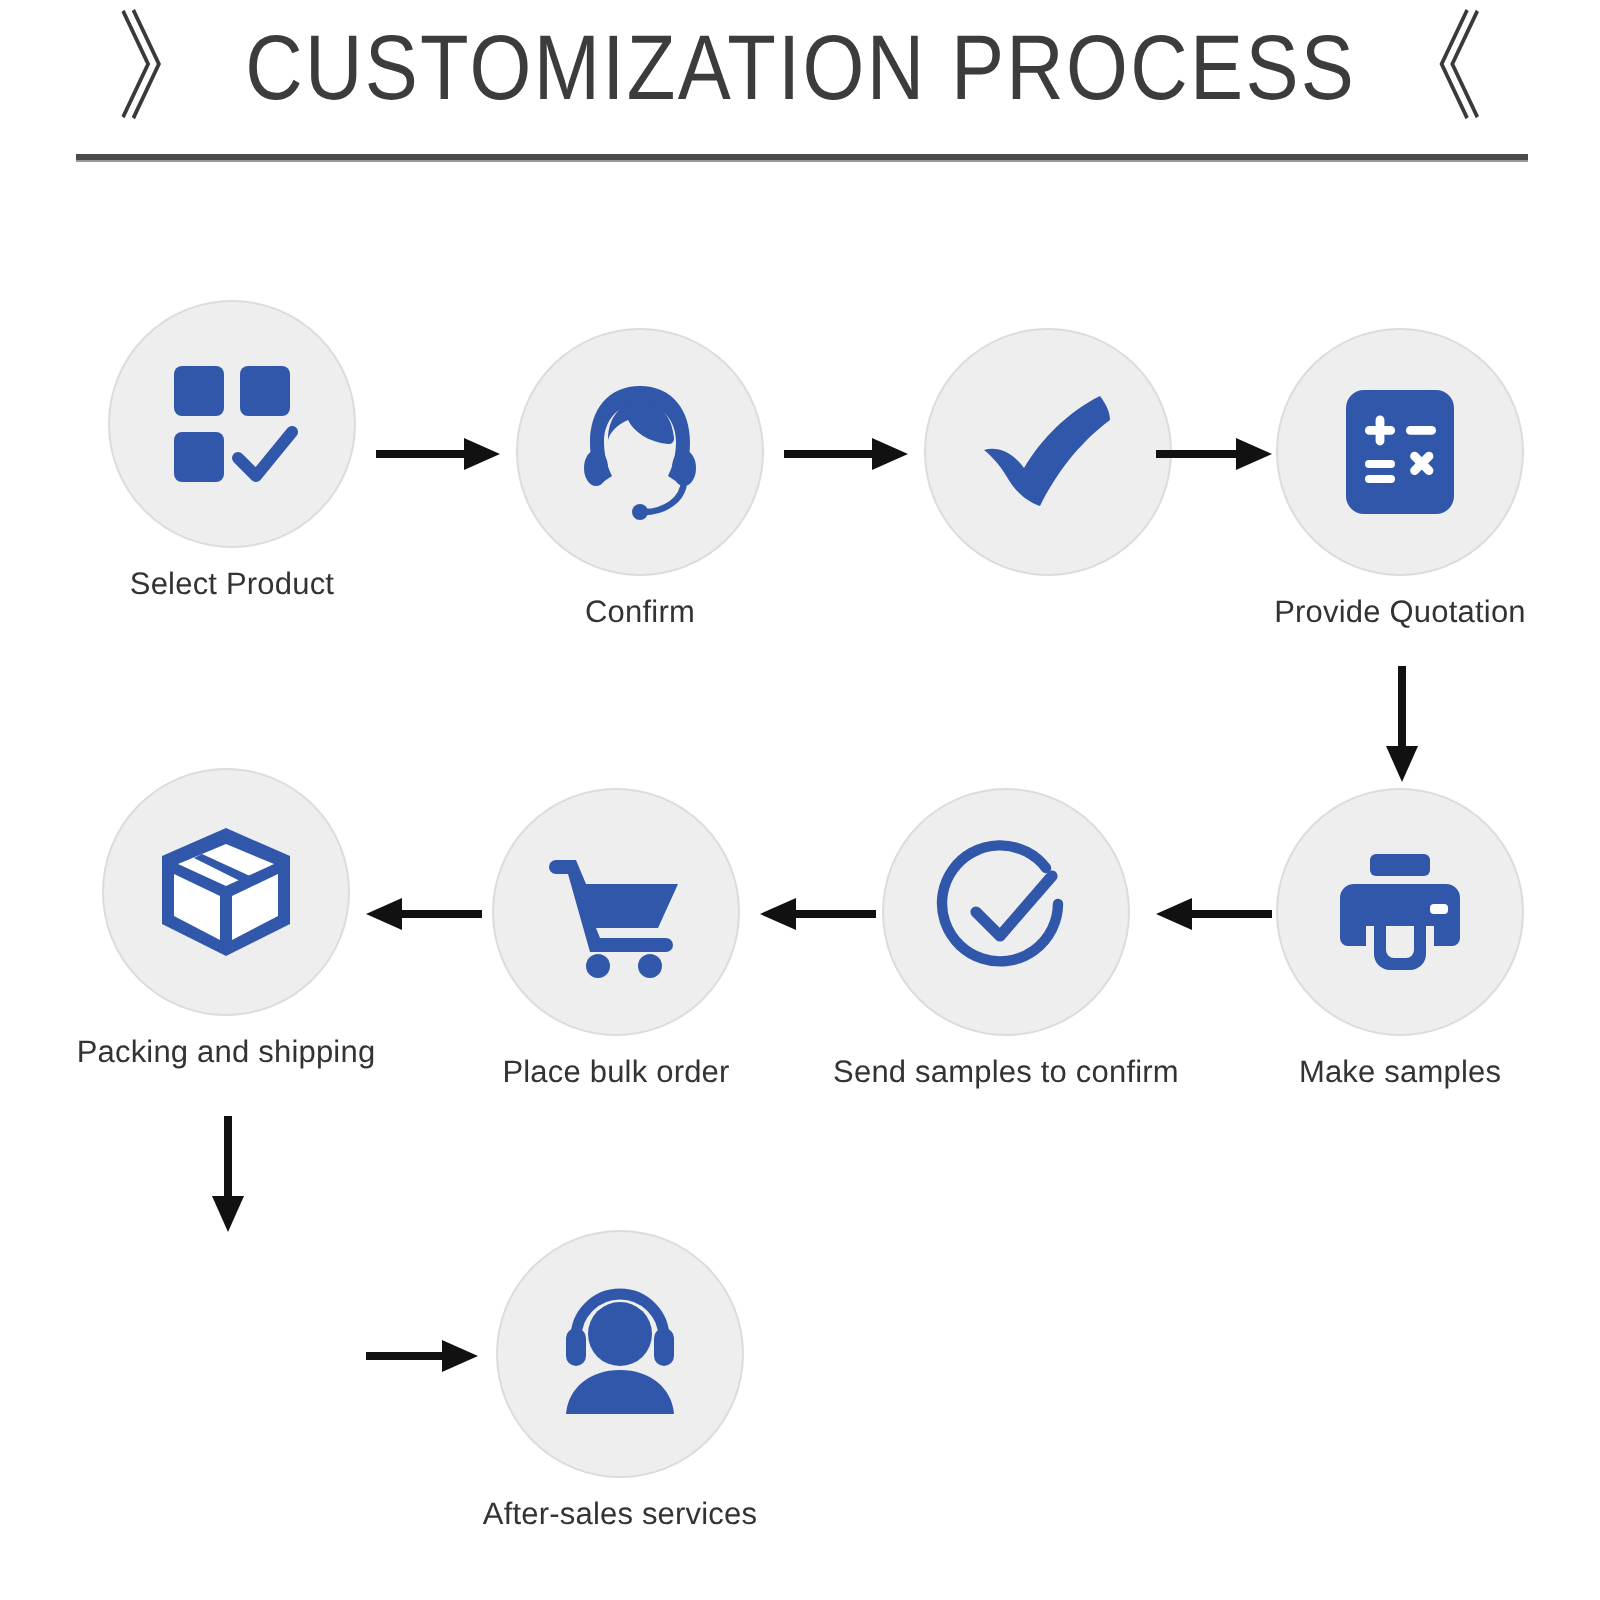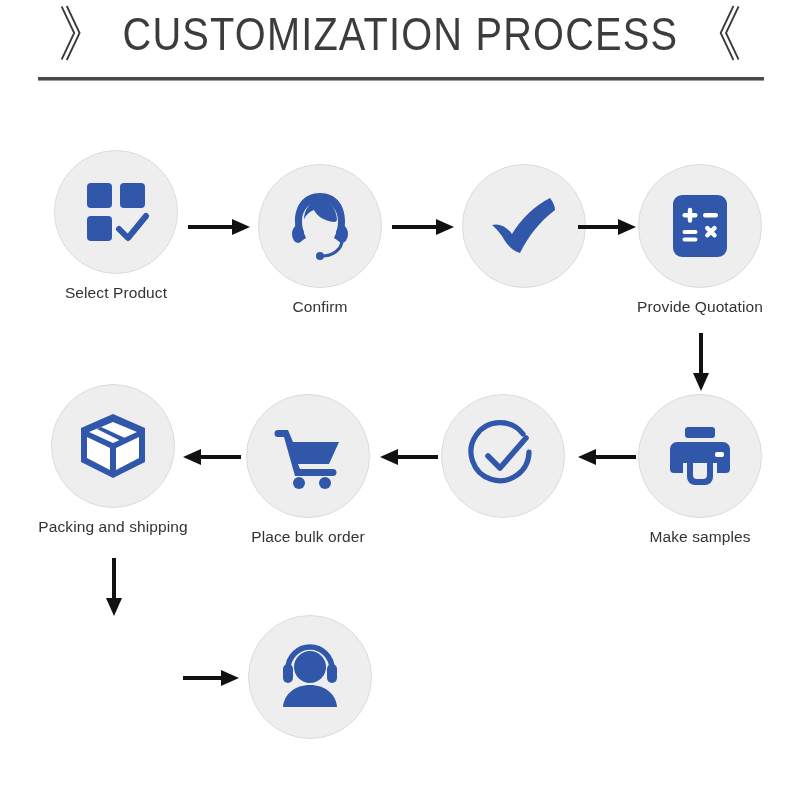--- a/index.html
+++ b/index.html
@@ -211,20 +211,21 @@
     </svg>
   </div>
 
   <div class="node" style="left:428px; top:394px;">
     <div class="circle">
       <svg width="74" height="74" viewBox="0 0 74 74">
         <path d="M57 15 A29 29 0 1 0 63 33" fill="none" stroke="#3157ab" stroke-width="5.2" stroke-linecap="round"></path>
         <path d="M22 37 L34 49 L60 19" fill="none" stroke="#3157ab" stroke-width="5.6" stroke-linecap="round" stroke-linejoin="round"></path>
       </svg>
     </div>
+    <div class="node-label wide">Send samples to confirm</div>
   </div>
 
   <div class="arrow" style="left:380px; top:446px;">
     <svg width="58" height="22" viewBox="0 0 58 22">
       <line x1="58" y1="11" x2="15" y2="11" stroke="#111111" stroke-width="4"></line>
       <polygon points="18,3 0,11 18,19" fill="#111111"></polygon>
     </svg>
   </div>
 
   <div class="node" style="left:233px; top:394px;">
@@ -276,15 +277,16 @@
   <div class="node" style="left:235px; top:615px;">
     <div class="circle">
       <svg width="72" height="72" viewBox="0 0 72 72">
         <circle cx="36" cy="26" r="16" fill="#3157ab"></circle>
         <path d="M14 28 a22 22 0 0 1 44 0" fill="none" stroke="#3157ab" stroke-width="5.5"></path>
         <rect x="9" y="23" width="10" height="19" rx="5" fill="#3157ab"></rect>
         <rect x="53" y="23" width="10" height="19" rx="5" fill="#3157ab"></rect>
         <path d="M36 44 C51 44 62 53 63 66 h-54 C10 53 21 44 36 44 Z" fill="#3157ab"></path>
       </svg>
     </div>
+    <div class="node-label wide">After-sales services</div>
   </div>
 
 </div>
 
 </body></html>

